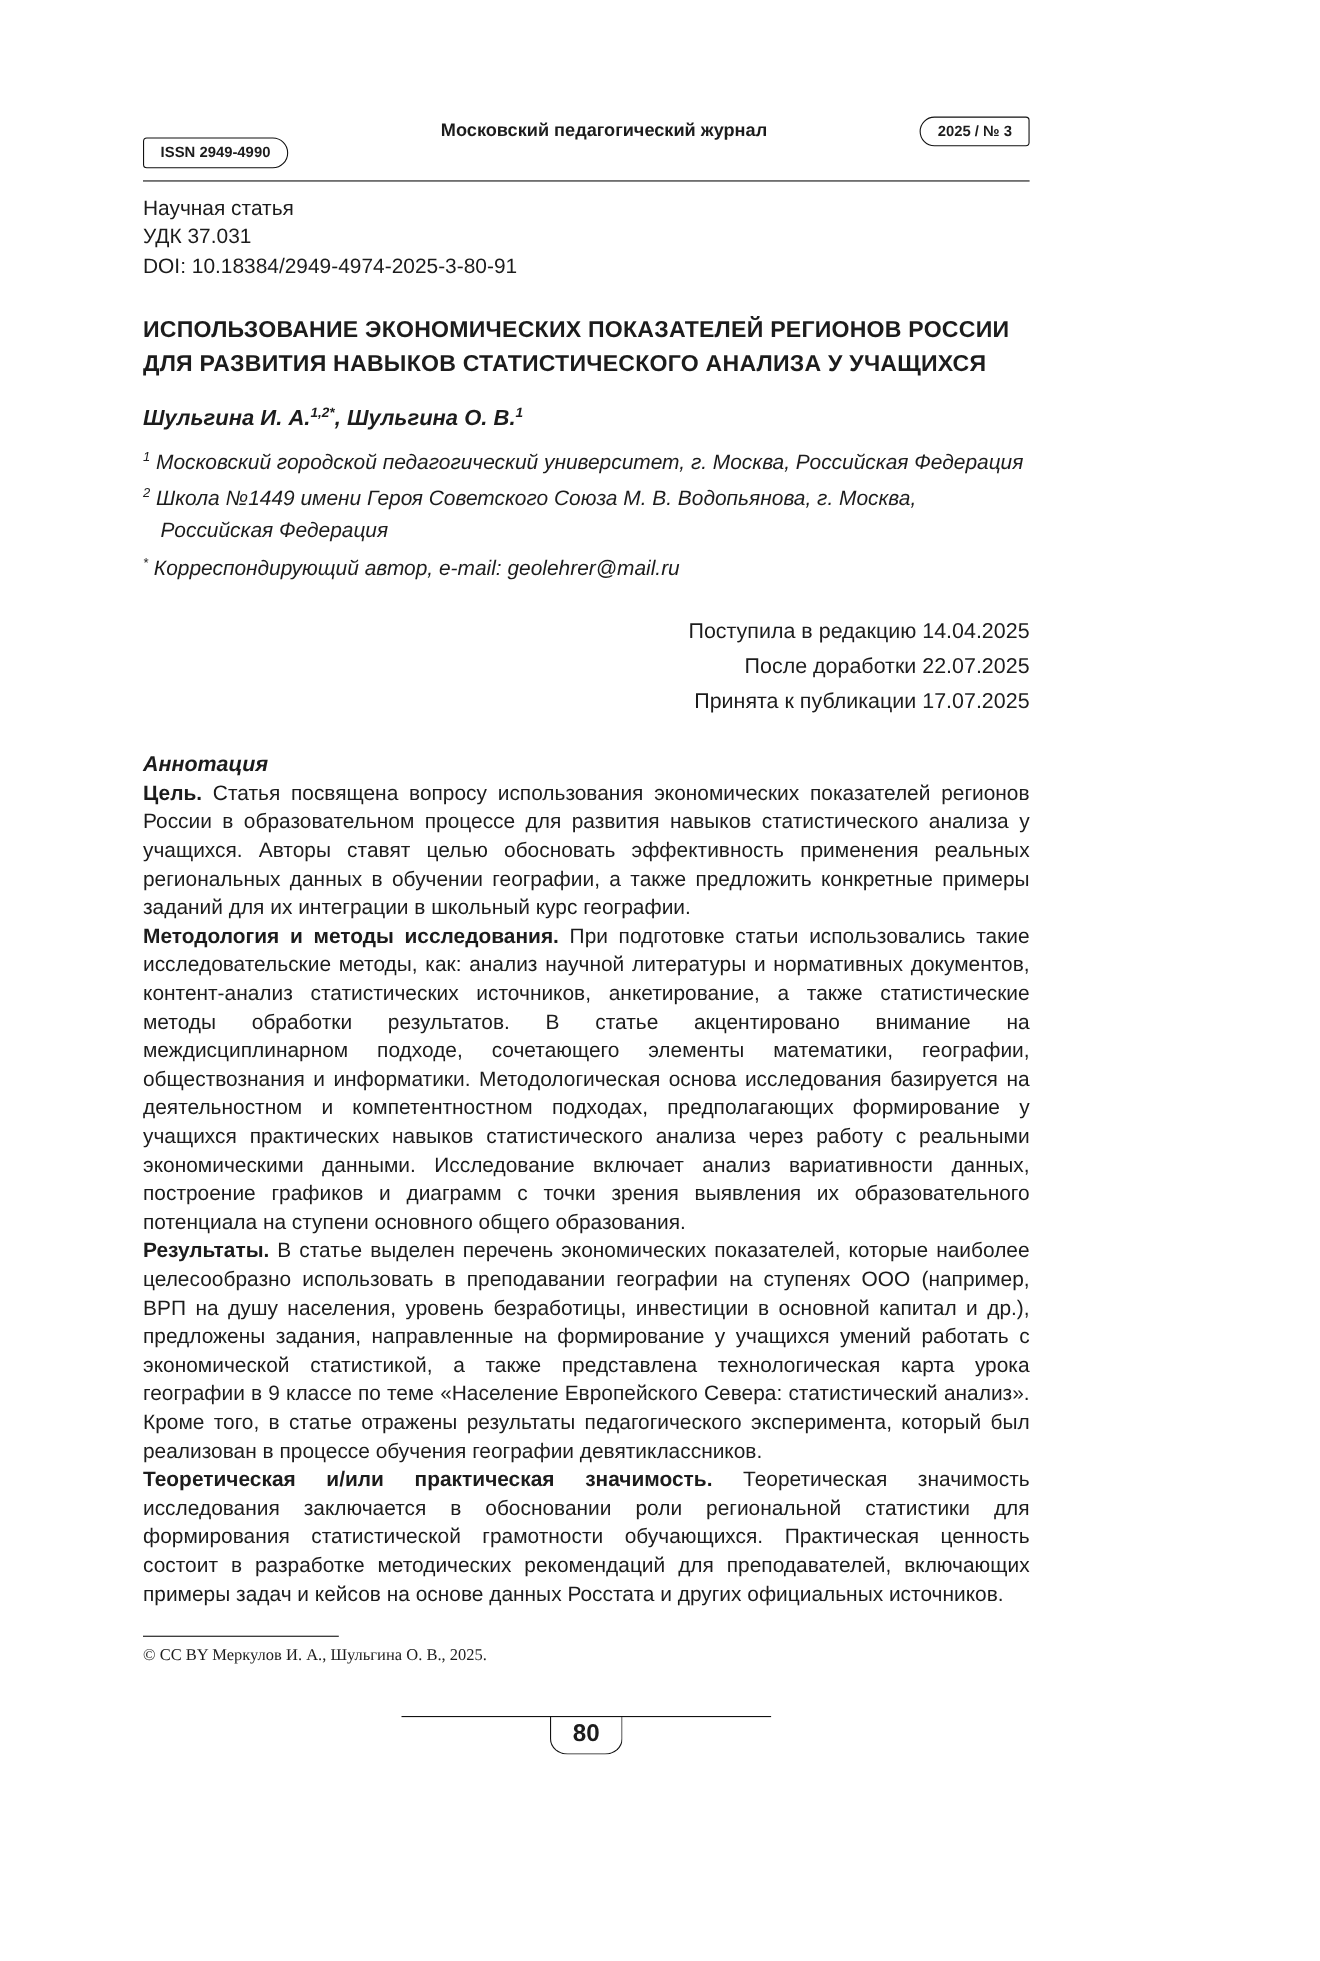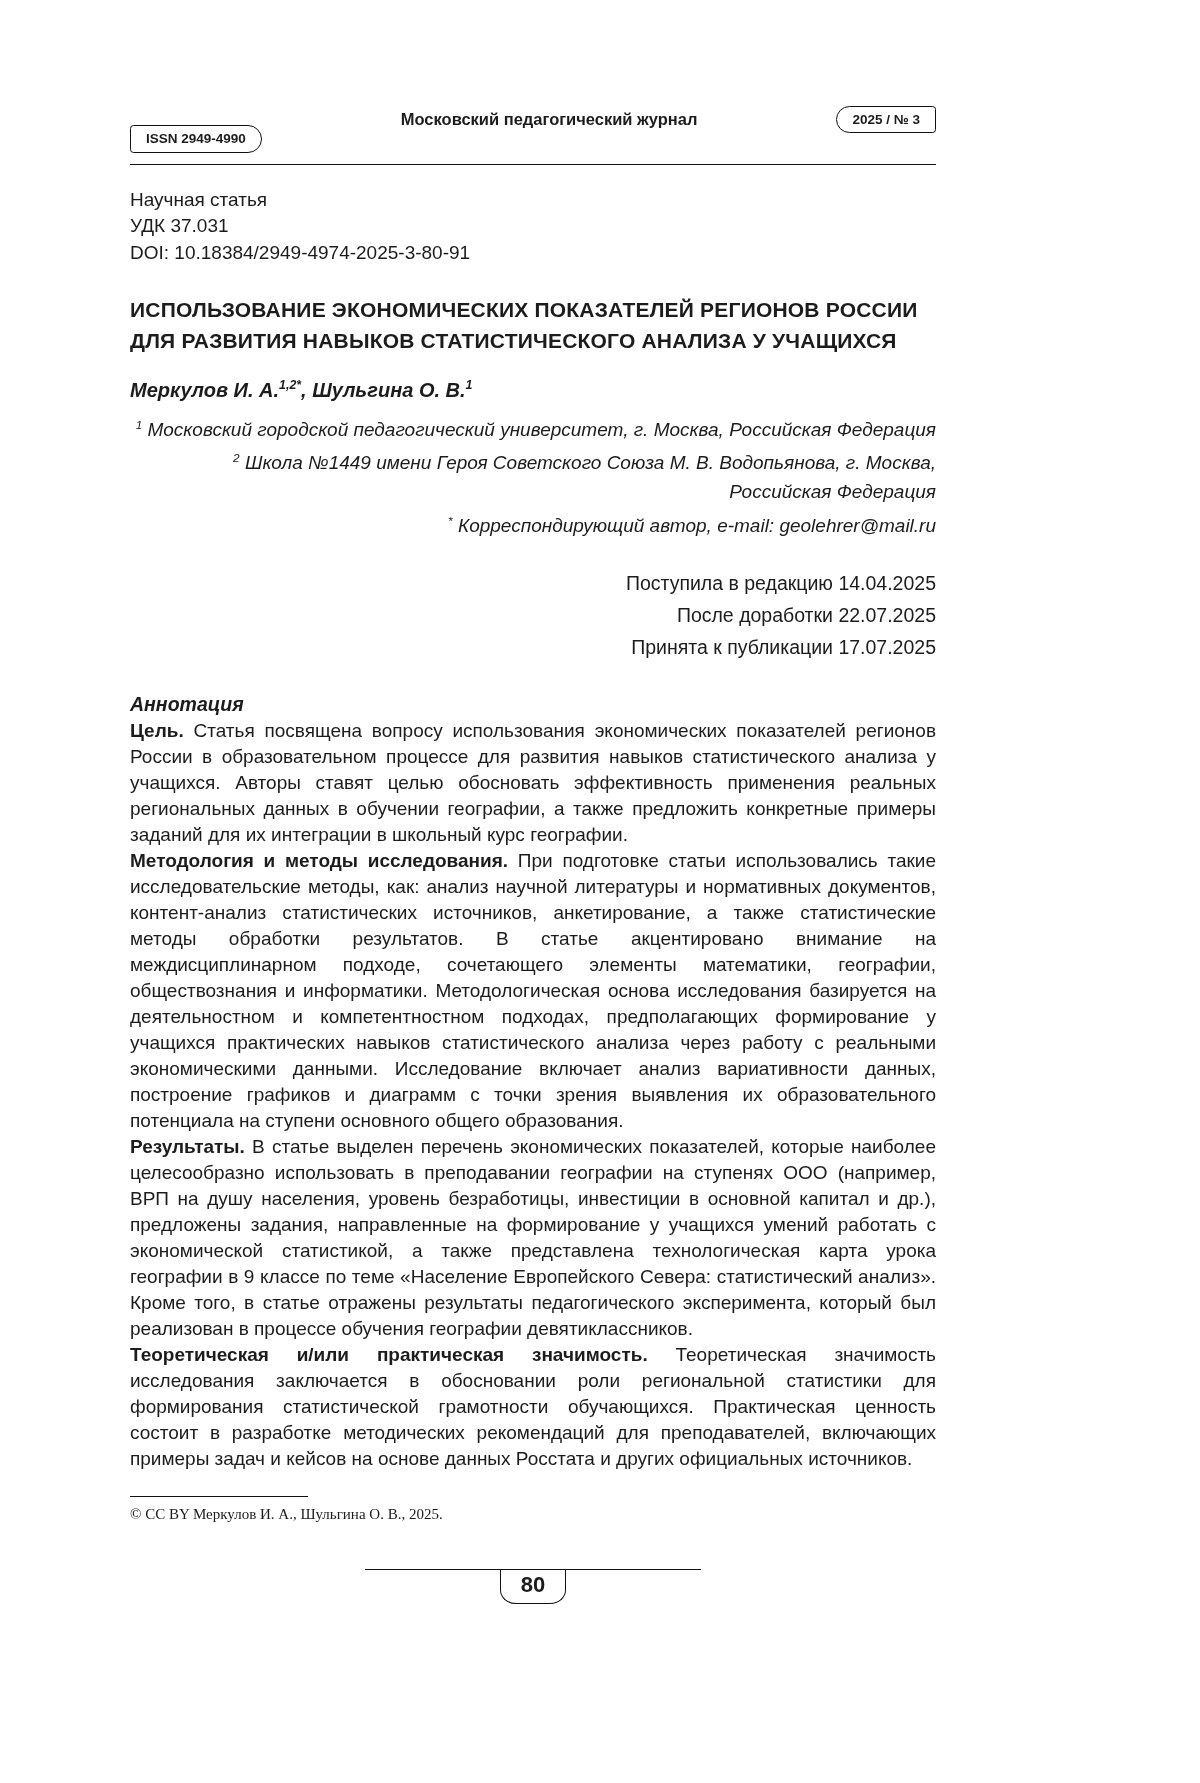--- a/index.html
+++ b/index.html
@@ -17,30 +17,30 @@
   .badge {
     border:1.4px solid #111; font-size:13.5px; font-weight:bold;
     padding:6px 15px; line-height:1; white-space:nowrap;
   }
   .badge-left  { border-radius:4px 16px 16px 4px;margin-top:39px; }
   .badge-right { border-radius:16px 4px 4px 16px; }
   .journal-name { font-weight:bold; font-size:16.5px; }
   .header-rule { border-top:1.6px solid #111; margin-top:11px; }
 
   
-  .meta { margin-top:22px; font-size:19px; line-height:26.5px; }
+  .meta { margin-top:12px; font-size:19px; line-height:26.5px; }
 
   
   .title { margin-top:28px; font-size:21px; line-height:31px; font-weight:bold; letter-spacing:0.2px; }
 
   
   .authors { margin-top:22px; font-size:20px; font-weight:bold; font-style:italic; }
   sup { font-size:0.62em; }
   .affils { margin-top:9px; font-size:19px; font-style:italic; line-height:28.5px; }
-  .affil { padding-left:16px; text-indent:-16px;text-align:right; }
+  .affil { padding-left:16px; text-indent:-16px; }
 
   
   .dates { margin-top:26px; text-align:right; font-size:19.5px; line-height:32px; }
 
   
   .abstract { margin-top:28px; }
   .abstract-heading { font-weight:bold; font-style:italic; font-size:19.5px; line-height:27px; }
   .abs-p {
     font-size:19px; line-height:26px; text-align:justify;
     hyphens:auto; -webkit-hyphens:auto;
@@ -72,21 +72,21 @@
   <div class="header-rule"></div>
 
   <div class="meta">
     <div>Научная статья</div>
     <div>УДК 37.031</div>
     <div>DOI: 10.18384/2949-4974-2025-3-80-91</div>
   </div>
 
   <h1 class="title">ИСПОЛЬЗОВАНИЕ ЭКОНОМИЧЕСКИХ ПОКАЗАТЕЛЕЙ РЕГИОНОВ РОССИИ ДЛЯ РАЗВИТИЯ НАВЫКОВ СТАТИСТИЧЕСКОГО АНАЛИЗА У УЧАЩИХСЯ</h1>
 
-  <div class="authors"><span>Меркулов И. А.</span><sup>1,2*</sup><span>, </span><span>Шульгина О. В.</span><sup>1</sup></div>
+  <div class="authors"><span>Шульгина И. А.</span><sup>1,2*</sup><span>, </span><span>Шульгина О. В.</span><sup>1</sup></div>
 
   <div class="affils">
     <div class="affil"><sup>1</sup> <span>Московский городской педагогический университет, г. Москва, Российская Федерация</span></div>
     <div class="affil"><sup>2</sup> <span>Школа №1449 имени Героя Советского Союза М. В. Водопьянова, г. Москва, Российская Федерация</span></div>
     <div class="affil"><sup>*</sup> <span>Корреспондирующий автор, e-mail: geolehrer@mail.ru</span></div>
   </div>
 
   <div class="dates">
     <div>Поступила в редакцию 14.04.2025</div>
     <div>После доработки 22.07.2025</div>

